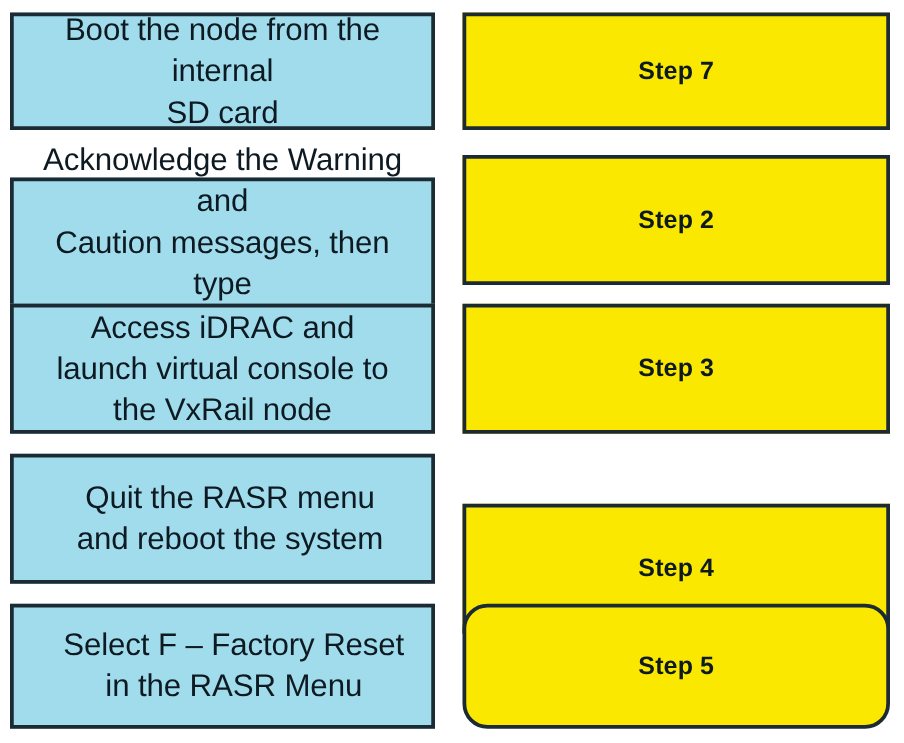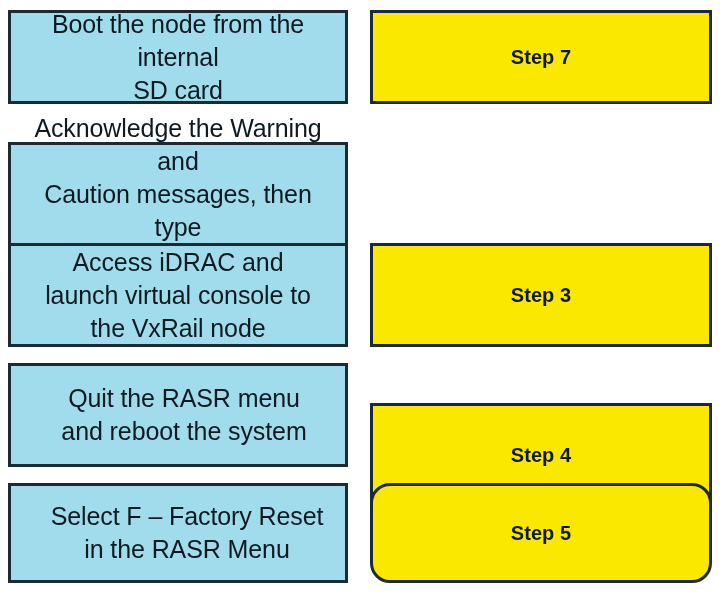--- a/index.html
+++ b/index.html
@@ -84,20 +84,23 @@
       <span class="label">Step 7</span>
     </div>
   </div>
 
   <div class="row r2">
     <div class="box action" style="top:18px;height:104px;">
       <span class="label">Acknowledge the Warning and
 Caution messages, then type
 “Disconnected” to proceed</span>
     </div>
+    <div class="box step" style="top:0;height:104px;">
+      <span class="label">Step 2</span>
+    </div>
   </div>
 
   <div class="row r3">
     <div class="box action" style="top:0;height:104px;">
       <span class="label">Access iDRAC and
 launch virtual console to
 the VxRail node</span>
     </div>
     <div class="box step" style="top:0;height:104px;">
       <span class="label">Step 3</span>

